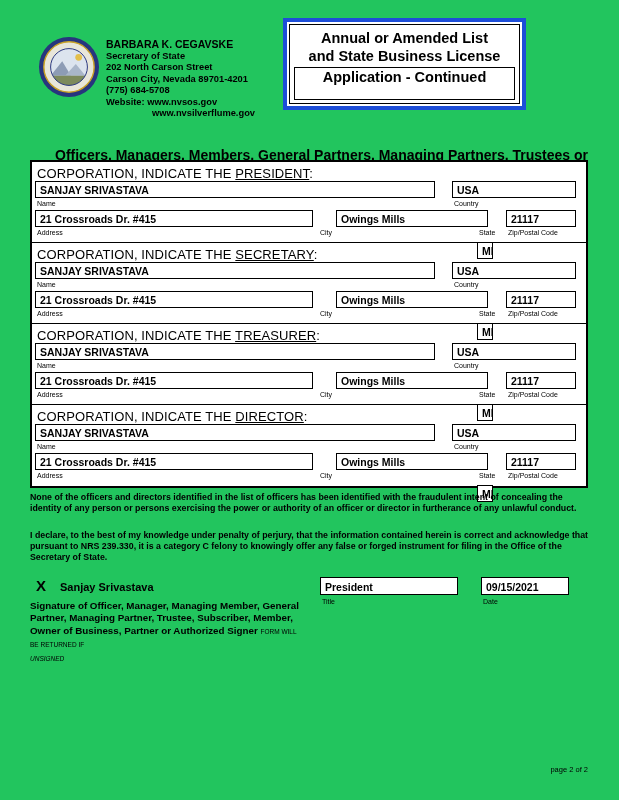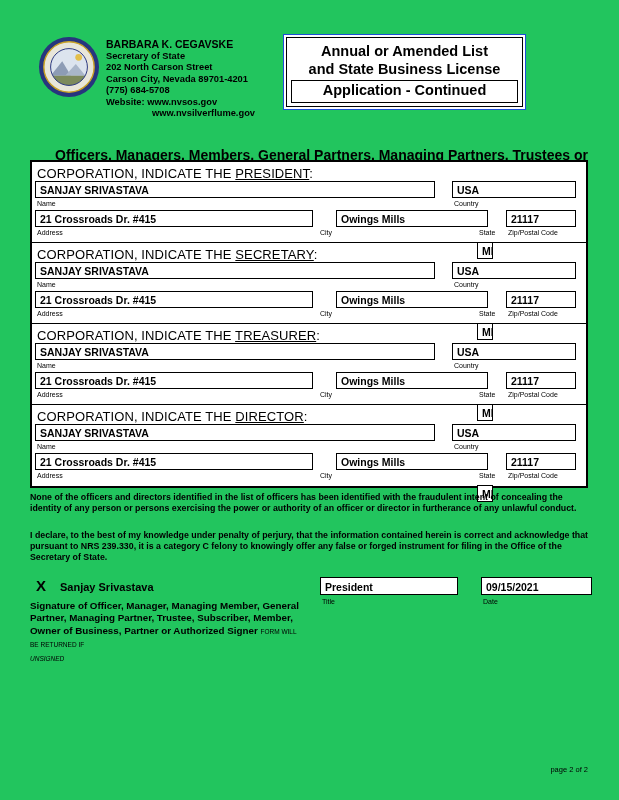--- a/index.html
+++ b/index.html
@@ -9,24 +9,24 @@
 
   
   .seal { position:absolute; left:38px; top:36px; width:62px; height:62px; }
   .sos-info { position:absolute; left:106px; top:38px; }
   .sos-name { font-size:10.5px; font-weight:bold; line-height:13px; }
   .sos-line { font-size:9.3px; font-weight:bold; line-height:11.4px; }
   .website-line { font-size:9.3px; font-weight:bold; line-height:11.4px; }
   .website-line2 { padding-left:46px; }
   .website-link { color:#000; text-decoration:none; }
 
-  .title-box { position:absolute; left:283px; top:34px; width:243px; border:1px solid #1d4ed8; padding:2px; background:#fff; }
+  .title-box { position:absolute; left:283px; top:18px; width:243px; border:4px solid #1d4ed8; padding:2px; background:#fff; }
   .title-box-inner { border:1px solid #000; padding:4px 4px 3px; }
   .title-line { text-align:center; font-weight:bold; font-size:14.5px; line-height:18px; white-space:nowrap; }
-  .title-line3 { border:1px solid #000; margin-top:2px; padding-bottom:3px; }
+  .title-line3 { border:1px solid #000; margin-top:2px; padding-bottom:13px; }
 
   
   .officers-heading { position:absolute; top:147px; left:30px; width:558px; text-align:right; font-weight:bold; font-size:14px; }
 
   
   .officers-table { position:absolute; top:160px; left:30px; width:558px; border:2px solid #000; background:#fff; }
   .officer-section { position:relative; height:81px; border-bottom:1px solid #000; }
   .officer-section:last-child { border-bottom:none; }
   .role-header { position:absolute; top:4px; left:5px; font-size:13px; letter-spacing:.1px; }
   .role-underline { text-decoration:underline; }
@@ -49,21 +49,21 @@
 
   
   .decl { position:absolute; left:30px; width:559px; font-size:8.8px; font-weight:bold; line-height:10.8px; }
   .decl-1 { top:492px; }
   .decl-2 { top:530px; }
 
   
   .sig-x    { position:absolute; left:36px; top:577px; font-size:15px; font-weight:bold; }
   .sig-name { position:absolute; left:60px; top:581px; font-size:11px; font-weight:bold; }
   .title-field { top:577px; left:320px; width:138px; }
-  .date-field  { top:577px; left:481px; width:111px; }
+  .date-field  { top:577px; left:481px; width:88px; }
   .sigbox { position:absolute; border:1px solid #000; height:18px; font-weight:bold; font-size:10.5px; line-height:16px; padding:1px 0 0 4px; background:#fff; }
   .title-label { position:absolute; left:322px; top:598px; font-size:7px; }
   .date-label  { position:absolute; left:483px; top:598px; font-size:7px; }
 
   .sig-label-block { position:absolute; left:30px; top:600px; width:276px; font-size:9.8px; font-weight:bold; line-height:12.4px; }
   .sig-note { font-size:6.5px; font-weight:normal; }
   .sig-note-unsigned { font-style:italic; }
 
   
   .page-number { position:absolute; right:31px; top:765px; font-size:7.5px; }

